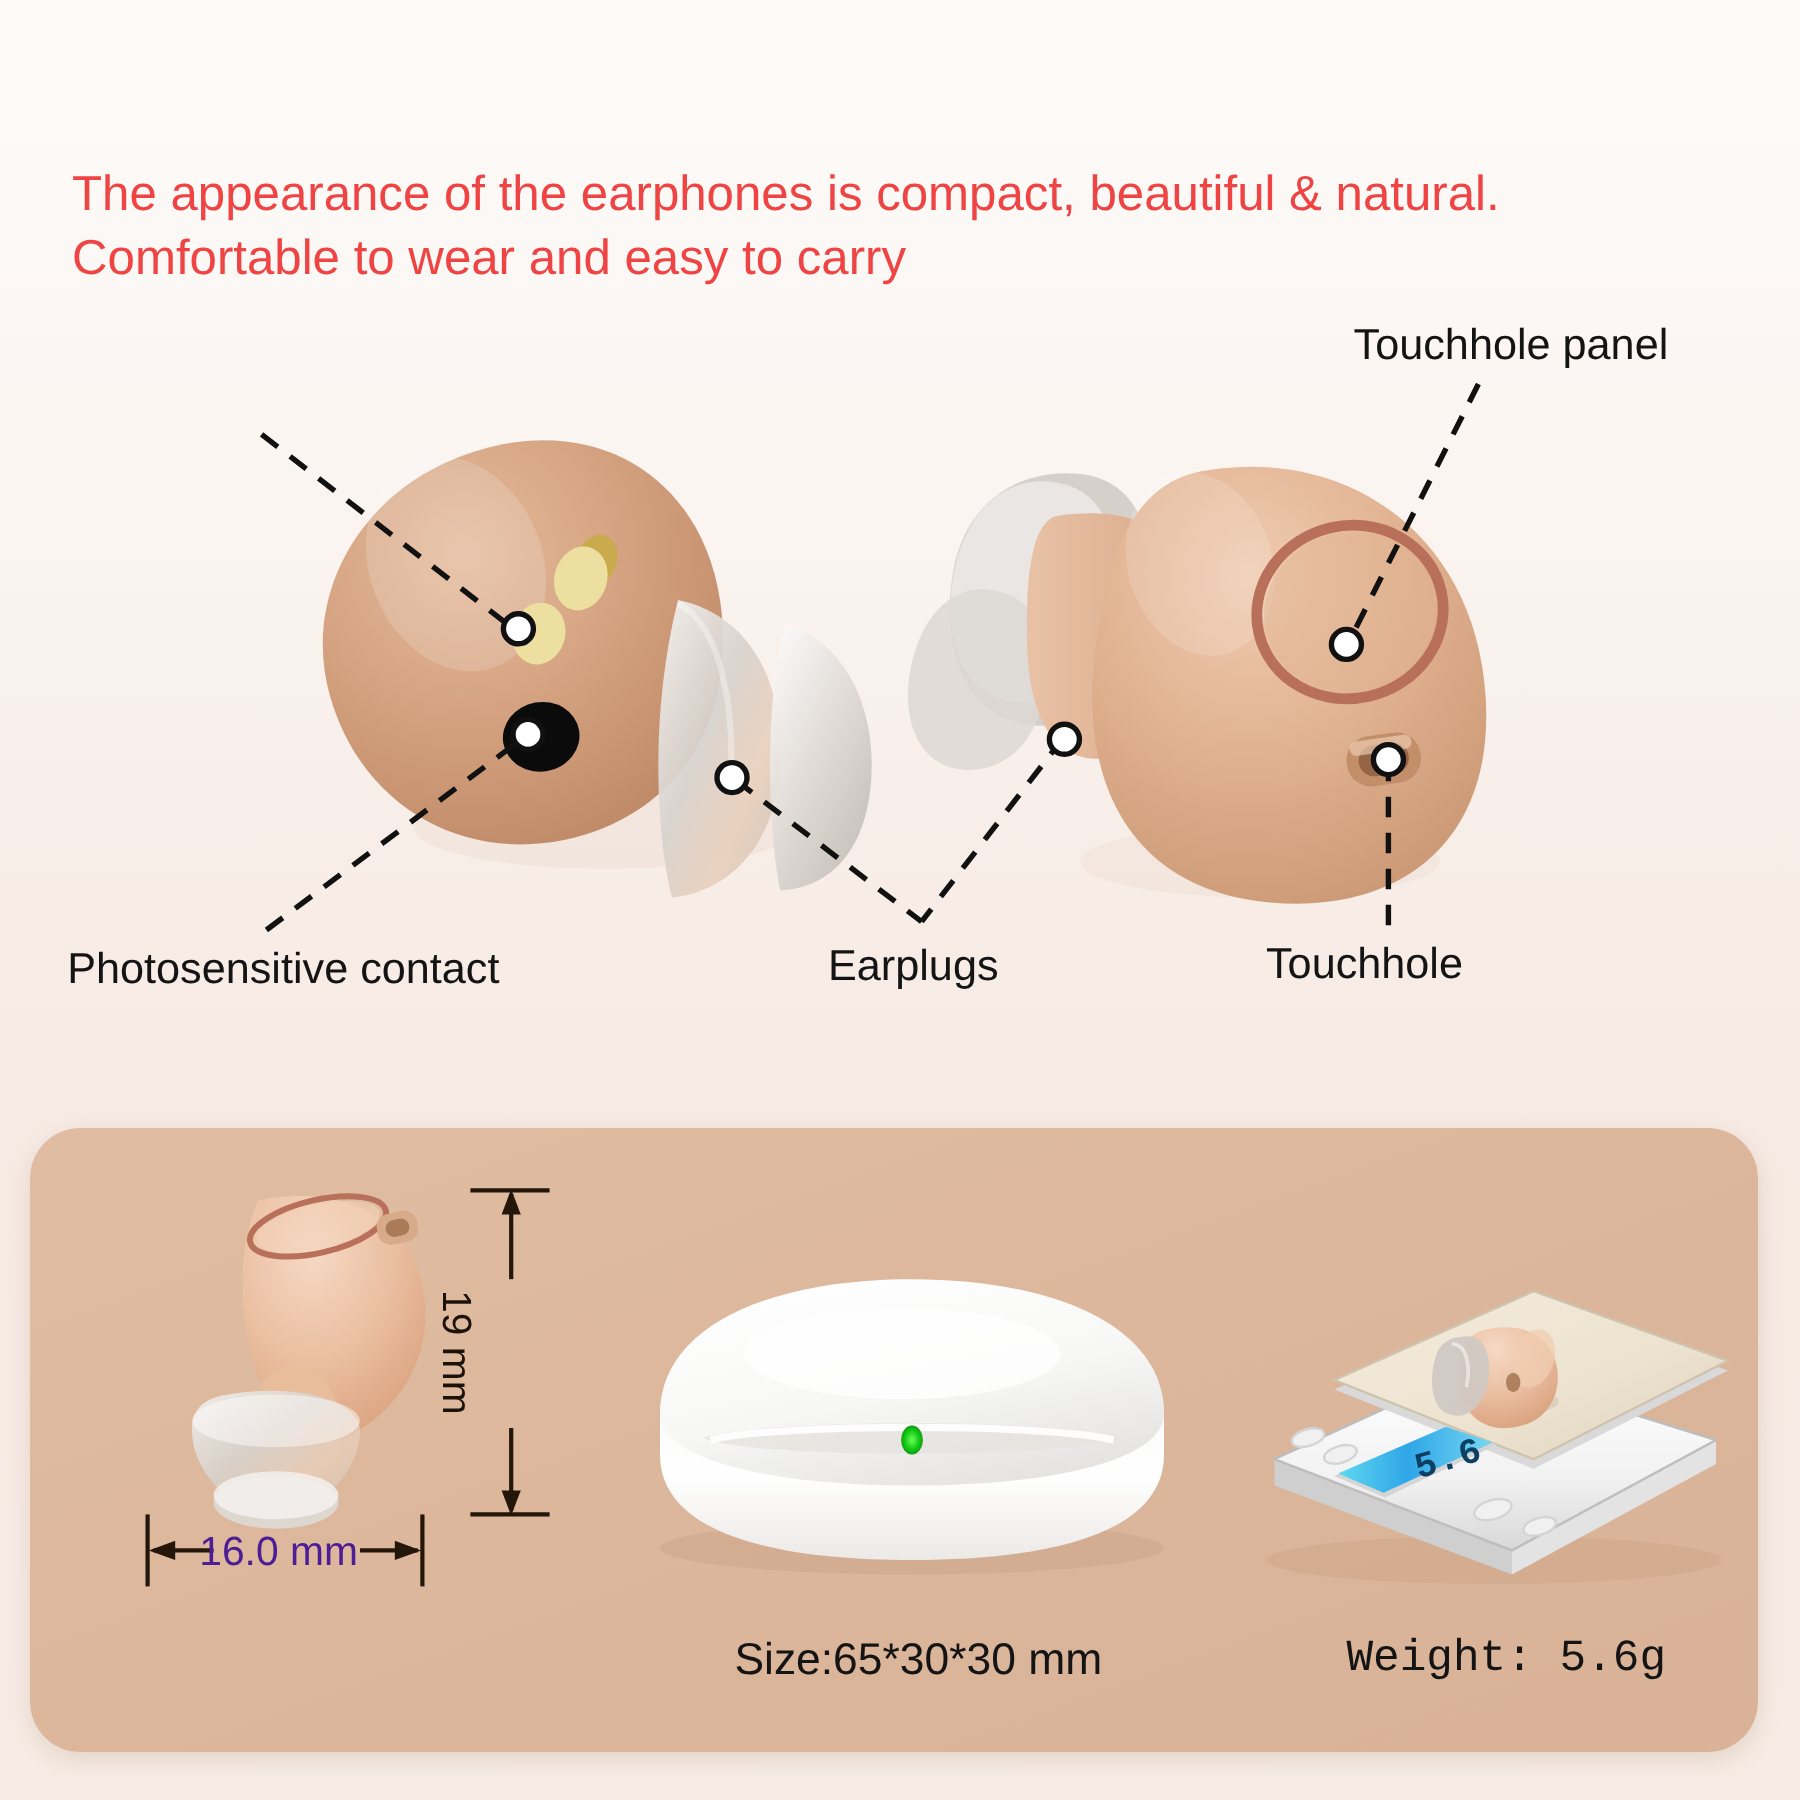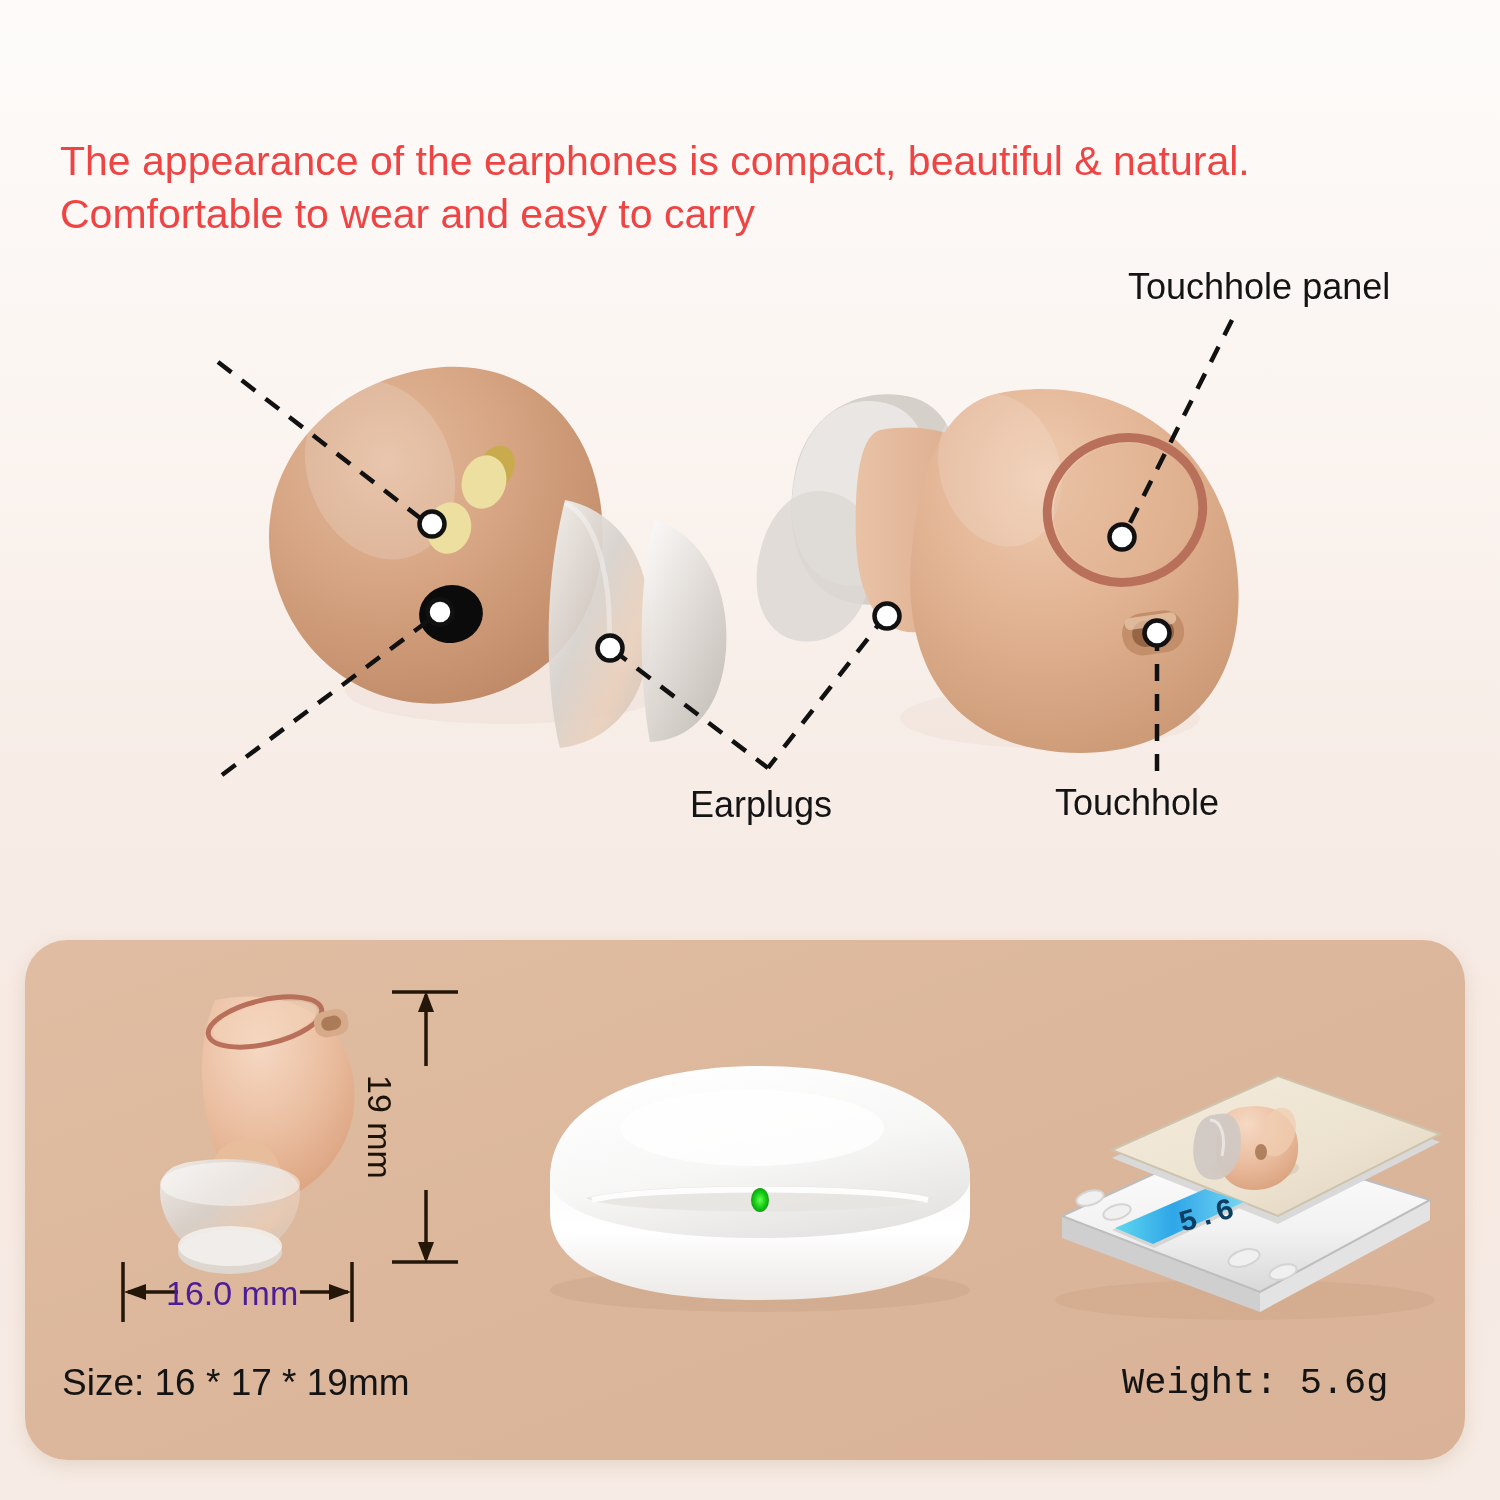--- a/index.html
+++ b/index.html
@@ -186,20 +186,21 @@
       <circle cx="432" cy="524" r="12.5"></circle>
       <circle cx="440" cy="612" r="12.5"></circle>
       <circle cx="610" cy="648" r="12.5"></circle>
       <circle cx="887" cy="616" r="12.5"></circle>
       <circle cx="1122" cy="537" r="12.5"></circle>
       <circle cx="1157" cy="633" r="12.5"></circle>
     </g>
   </svg>
 
   <div class="callout-label" id="lbl-touchhole">Touchhole panel</div>
+  <div class="callout-label" id="lbl-photo">Photosensitive contact</div>
   <div class="callout-label" id="lbl-earplugs">Earplugs</div>
   <div class="callout-label" id="lbl-mic">Touchhole</div>
 
   <div id="spec-panel"></div>
 
   <svg class="overlay" viewBox="0 0 1500 1500">
 
     <g>
 
       <path d="M215 1000 C 290 986, 340 1016, 352 1072 C 364 1132, 330 1176, 292 1196
@@ -285,16 +286,16 @@
         <path d="M1218 1114 C 1236 1110, 1244 1128, 1240 1152 C 1236 1174, 1220 1184, 1206 1178
                  C 1192 1172, 1190 1146, 1198 1126 C 1204 1116, 1210 1115, 1218 1114 Z" fill="#cfc9c3" opacity=".92"></path>
         <path d="M1210 1120 C 1222 1120, 1226 1138, 1222 1156" stroke="#ffffff" stroke-width="3" fill="none" opacity=".5"></path>
       </g>
     </g>
   </svg>
 
   <div class="dim-v">19 mm</div>
   <div class="dim-h">16.0 mm</div>
 
-  <div class="spec-caption" id="cap-size">Size: 16 * 17 * 19mm</div>
+  <div class="spec-caption" id="cap-case">Size:65*30*30 mm</div>
   <div class="spec-caption" id="cap-weight">Weight: 5.6g</div>
 
 </div>
 
 </body></html>

